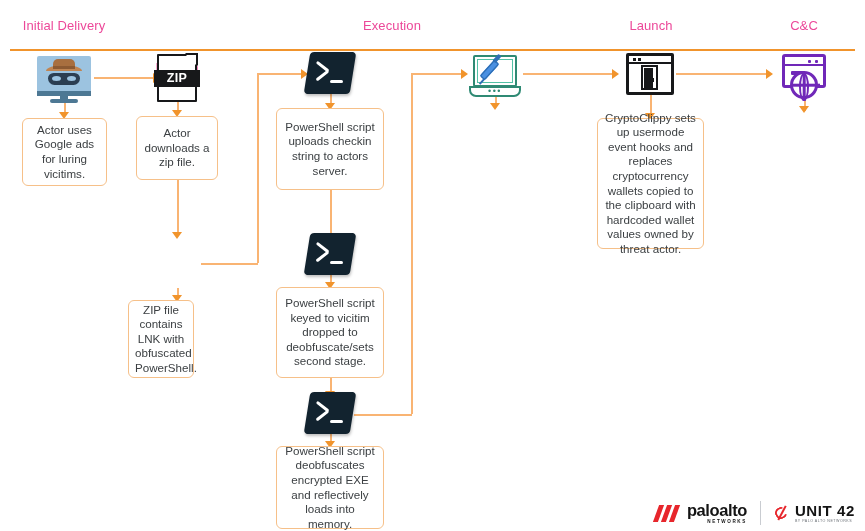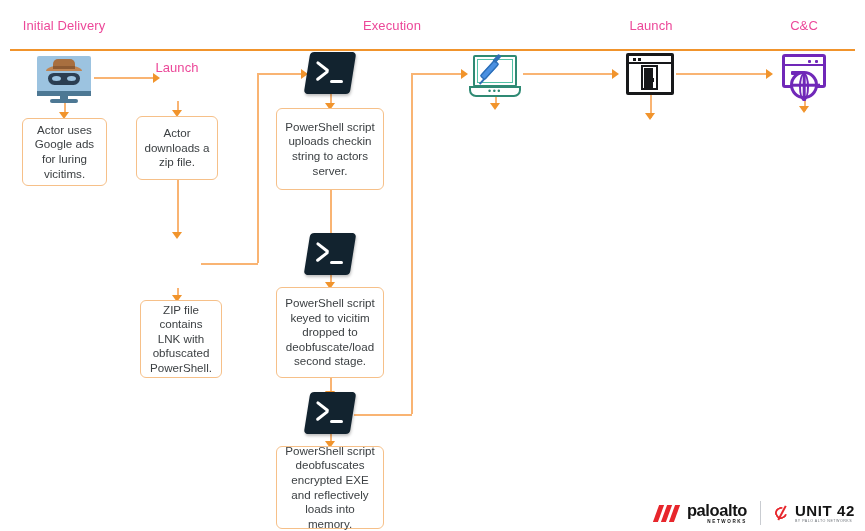--- a/index.html
+++ b/index.html
@@ -293,20 +293,28 @@
       <div class="mon-mask">
         <div class="mon-eye l"></div>
         <div class="mon-eye r"></div>
       </div>
     </div>
     <div class="mon-body"></div>
     <div class="mon-neck"></div>
     <div class="mon-base"></div>
   </div>
 
+  <div class="ico" style="left:157px;top:54px;width:40px;height:48px;">
+    <div class="file">
+      <div class="file-body"></div>
+      <div class="file-fold"></div>
+      <div class="file-fold-in"></div>
+      <div class="file-tag">ZIP</div>
+    </div>
+  </div>
 
 
   <div class="ico" style="left:307px;top:52px;width:46px;height:42px;">
     <div class="ps">
         <div class="ps-inner">
       <div class="ps-chev"></div>
           <div class="ps-ul"></div>
     </div>
       </div>
   </div>
@@ -368,37 +376,40 @@
   </div>
 
   <div class="tbox" style="left:22px;top:118px;width:85px;height:68px;">
     <span>Actor uses Google ads for luring vicitims.</span>
   </div>
 
   <div class="tbox" style="left:136px;top:116px;width:82px;height:64px;">
     <span>Actor downloads a zip file.</span>
   </div>
 
-  <div class="tbox" style="left:140px;top:300px;width:82px;height:78px;">
+  <div class="tbox" style="left:128px;top:300px;width:66px;height:78px;">
     <span>ZIP file contains LNK with obfuscated PowerShell.</span>
   </div>
 
   <div class="tbox" style="left:276px;top:108px;width:108px;height:82px;">
     <span>PowerShell script uploads checkin string to actors server.</span>
   </div>
 
   <div class="tbox" style="left:276px;top:287px;width:108px;height:91px;">
-    <span>PowerShell script keyed to vicitim dropped to deobfuscate/load second stage.</span>
+    <span>PowerShell script keyed to vicitim dropped to deobfuscate/sets second stage.</span>
   </div>
 
   <div class="tbox" style="left:276px;top:446px;width:108px;height:83px;">
     <span>PowerShell script deobfuscates encrypted EXE and reflectively loads into memory.</span>
   </div>
 
 
+  <div class="tbox" style="left:597px;top:118px;width:107px;height:131px;">
+    <span>CryptoClippy sets up usermode event hooks and replaces cryptocurrency wallets copied to the clipboard with hardcoded wallet values owned by threat actor.</span>
+  </div>
 
 
   <div class="footer">
     <div class="pan">
       <div class="pan-mark">
         <div class="pan-bar b1"></div>
           <div class="pan-bar b2"></div>
           <div class="pan-bar b3"></div>
       </div>
       <div class="pan-word">

